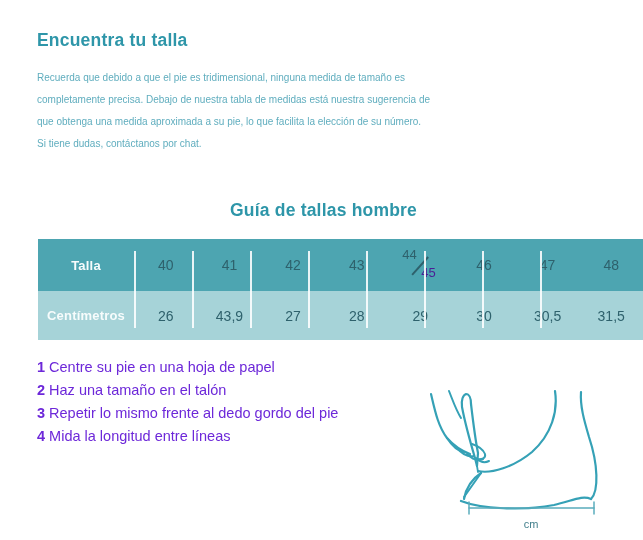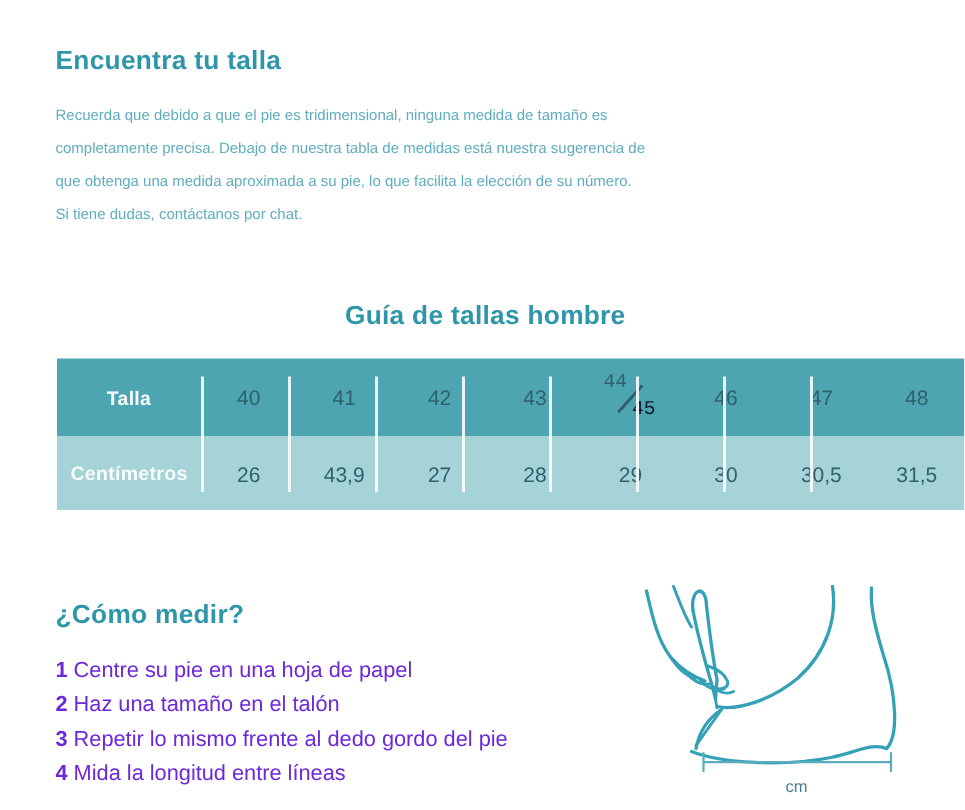--- a/index.html
+++ b/index.html
@@ -56,36 +56,36 @@
   }
   .tcell {
     text-align: center;
     font-size: 14px;
     color: #2e616c;
     height: 100%;
     display: flex;
     align-items: center;
     justify-content: center;
   }
-  .tcell-split { position: relative; font-family: Liberation Mono, monospace; }
+  .tcell-split { position: relative; }
   .split-top {
     position: absolute; top: 8px; left: 50%;
     transform: translateX(-18px);
     font-size: 13px; color: #2e616c;
   }
   .split-slash {
     position: absolute; top: 26px; left: 50%;
     width: 24px; height: 1.6px;
     background: #2e616c;
     transform: translateX(-12px) rotate(-48deg);
   }
   .split-bottom {
     position: absolute; top: 26px; left: 50%;
     transform: translateX(1px);
-    font-size: 13px; color: #0f172a;
+    font-size: 13px; color: #4c1d95;
   }
   .tsep {
     position: absolute;
     top: 12px; bottom: 12px;
     width: 2px;
     background: rgba(255,255,255,0.88);
   }
 
   
   .howto-title { margin-top: 59px; }
@@ -154,21 +154,20 @@
       <span class="tsep" style="left:96px"></span>
       <span class="tsep" style="left:154px"></span>
       <span class="tsep" style="left:212px"></span>
       <span class="tsep" style="left:270px"></span>
       <span class="tsep" style="left:328px"></span>
       <span class="tsep" style="left:386px"></span>
       <span class="tsep" style="left:444px"></span>
       <span class="tsep" style="left:502px"></span>
     </div>
 
-    <h2 class="section-title howto-title">¿Cómo medir?</h2>
     <div class="steps">
       <div class="step">
         <span class="step-num">1</span><span>Centre su pie en una hoja de papel</span>
       </div>
       <div class="step">
         <span class="step-num">2</span><span>Haz una tamaño en el talón</span>
       </div>
       <div class="step">
         <span class="step-num">3</span><span>Repetir lo mismo frente al dedo gordo del pie</span>
       </div>

